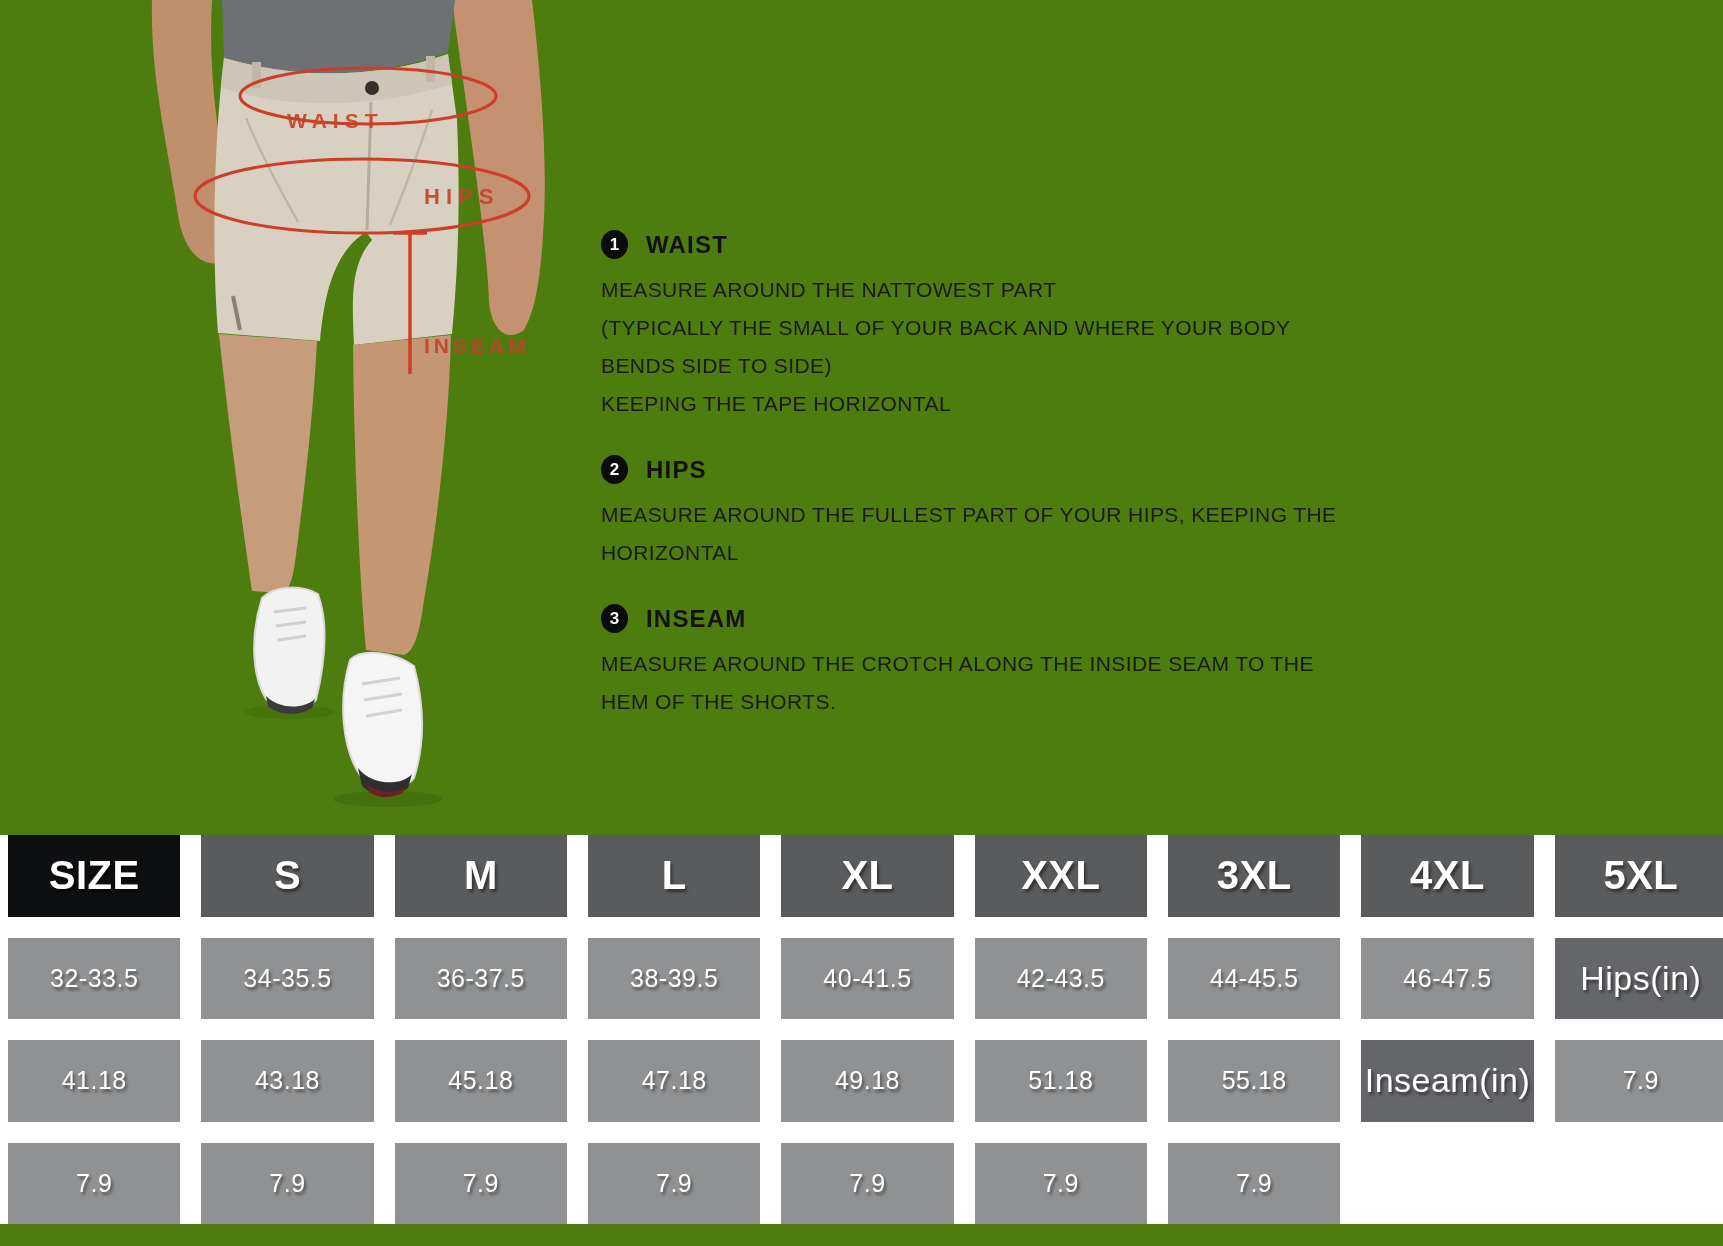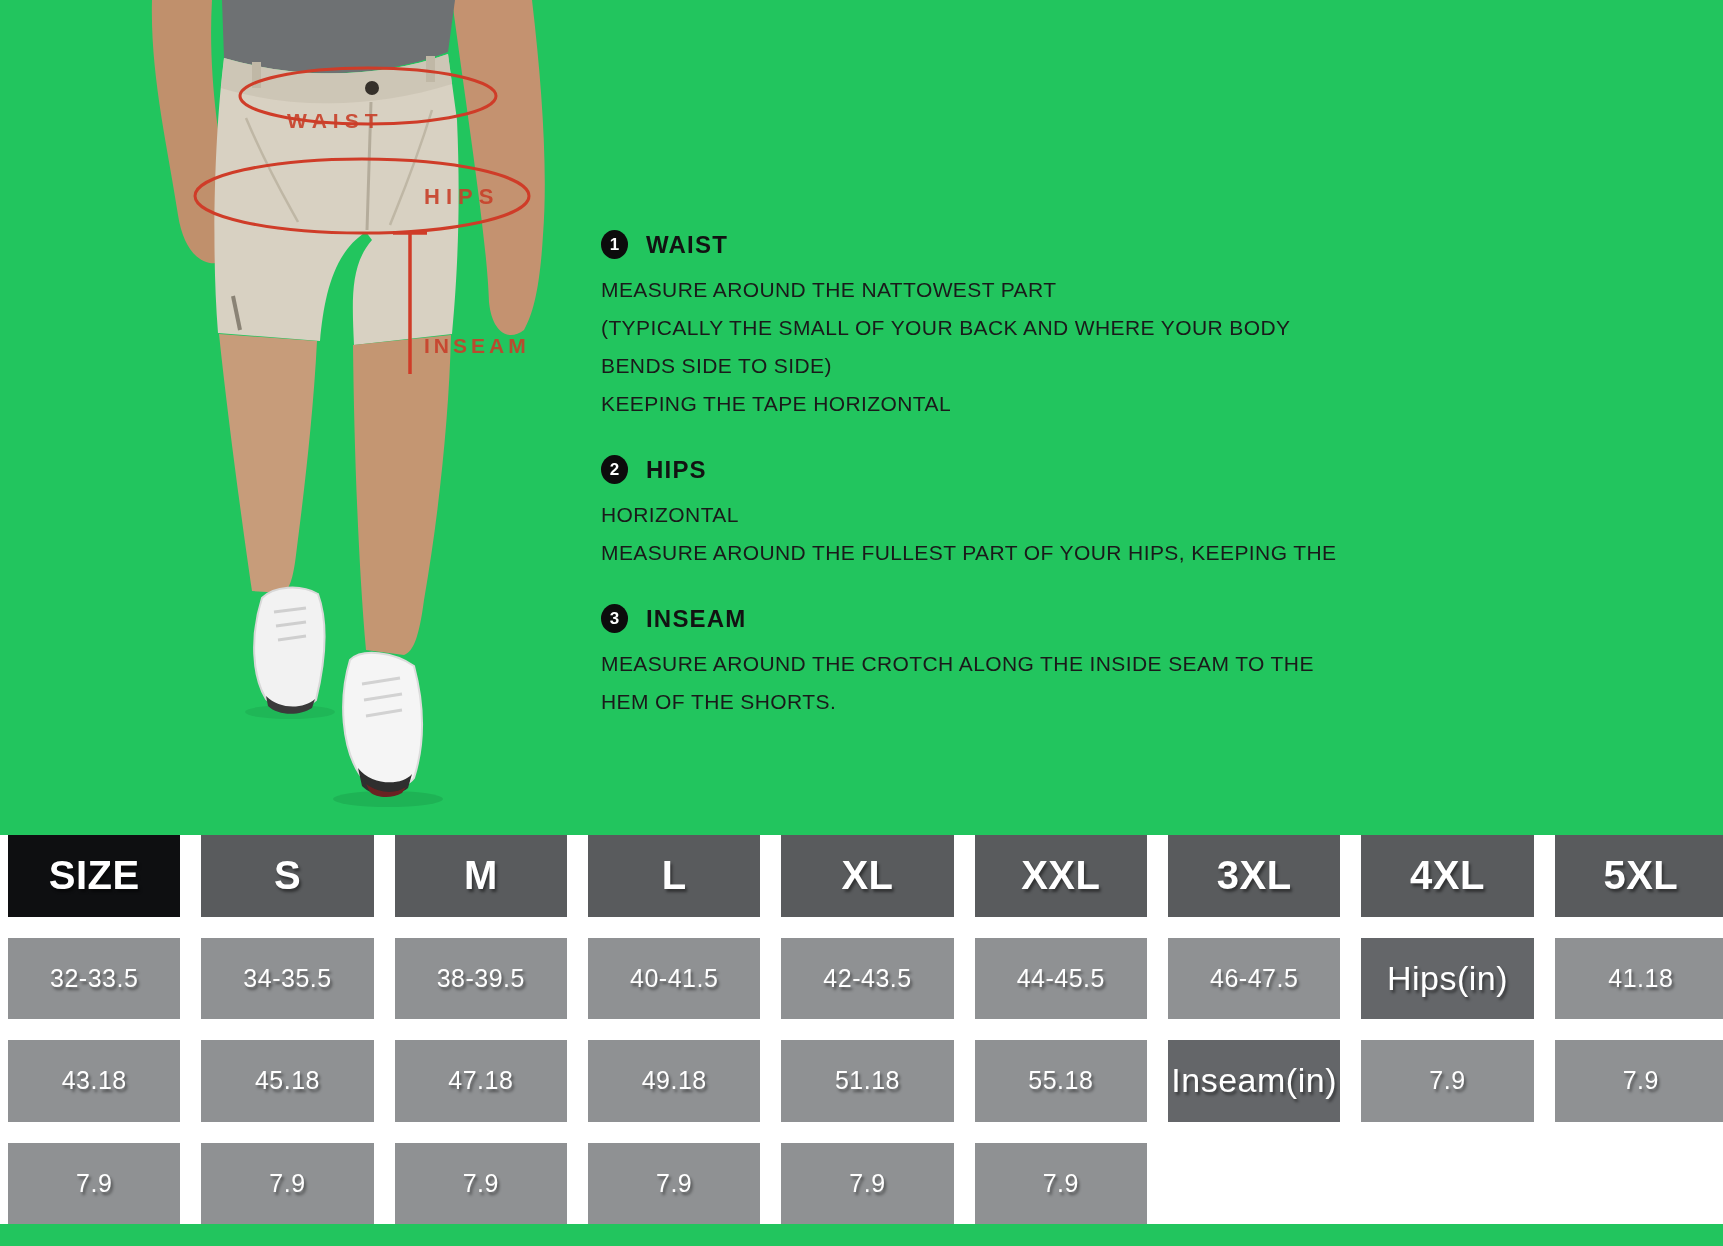--- a/index.html
+++ b/index.html
@@ -1,16 +1,16 @@
 <!DOCTYPE html>
 <html><head>
 <meta charset="utf-8">
 <style>
   html,body{margin:0;padding:0;background:#fff;}
-  .canvas{position:relative;width:1723px;height:1246px;background:#22c55e;overflow:hidden;
+  .canvas{position:relative;width:1723px;height:1246px;background:#4d7c0f;overflow:hidden;
           font-family:"Liberation Sans",sans-serif;}
 
   
   .model-wrap{position:absolute;left:140px;top:0;width:460px;height:810px;}
 
   
   .instructions{position:absolute;left:601px;top:230px;width:820px;}
   .section{margin-bottom:32px;}
   .sec-head{display:flex;align-items:center;gap:18px;margin-bottom:12px;}
   .num-badge{width:27px;height:29px;border-radius:50%;background:#0c0c0c;color:#fff;
@@ -89,22 +89,22 @@
         <div class="sec-line">MEASURE AROUND THE NATTOWEST PART</div>
         <div class="sec-line">(TYPICALLY THE SMALL OF YOUR BACK AND WHERE YOUR BODY</div>
         <div class="sec-line">BENDS SIDE TO SIDE)</div>
         <div class="sec-line">KEEPING THE TAPE HORIZONTAL</div>
       </div>
       <div class="section">
         <div class="sec-head">
           <span class="num-badge">2</span>
           <span class="sec-title">HIPS</span>
         </div>
+        <div class="sec-line">MEASURE AROUND THE FULLEST PART OF YOUR HIPS, KEEPING THE</div>
         <div class="sec-line">HORIZONTAL</div>
-        <div class="sec-line">MEASURE AROUND THE FULLEST PART OF YOUR HIPS, KEEPING THE</div>
       </div>
       <div class="section">
         <div class="sec-head">
           <span class="num-badge">3</span>
           <span class="sec-title">INSEAM</span>
         </div>
         <div class="sec-line">MEASURE AROUND THE CROTCH ALONG THE INSIDE SEAM TO THE</div>
         <div class="sec-line">HEM OF THE SHORTS.</div>
       </div>
     </div>
@@ -114,20 +114,21 @@
       <div class="tcell th">S</div>
       <div class="tcell th">M</div>
       <div class="tcell th">L</div>
       <div class="tcell th">XL</div>
       <div class="tcell th">XXL</div>
       <div class="tcell th">3XL</div>
       <div class="tcell th">4XL</div>
       <div class="tcell th">5XL</div>
       <div class="tcell td">32-33.5</div>
       <div class="tcell td">34-35.5</div>
+      <div class="tcell td">36-37.5</div>
       <div class="tcell td">38-39.5</div>
       <div class="tcell td">40-41.5</div>
       <div class="tcell td">42-43.5</div>
       <div class="tcell td">44-45.5</div>
       <div class="tcell td">46-47.5</div>
       <div class="tcell row-label">Hips(in)</div>
       <div class="tcell td">41.18</div>
       <div class="tcell td">43.18</div>
       <div class="tcell td">45.18</div>
       <div class="tcell td">47.18</div>

